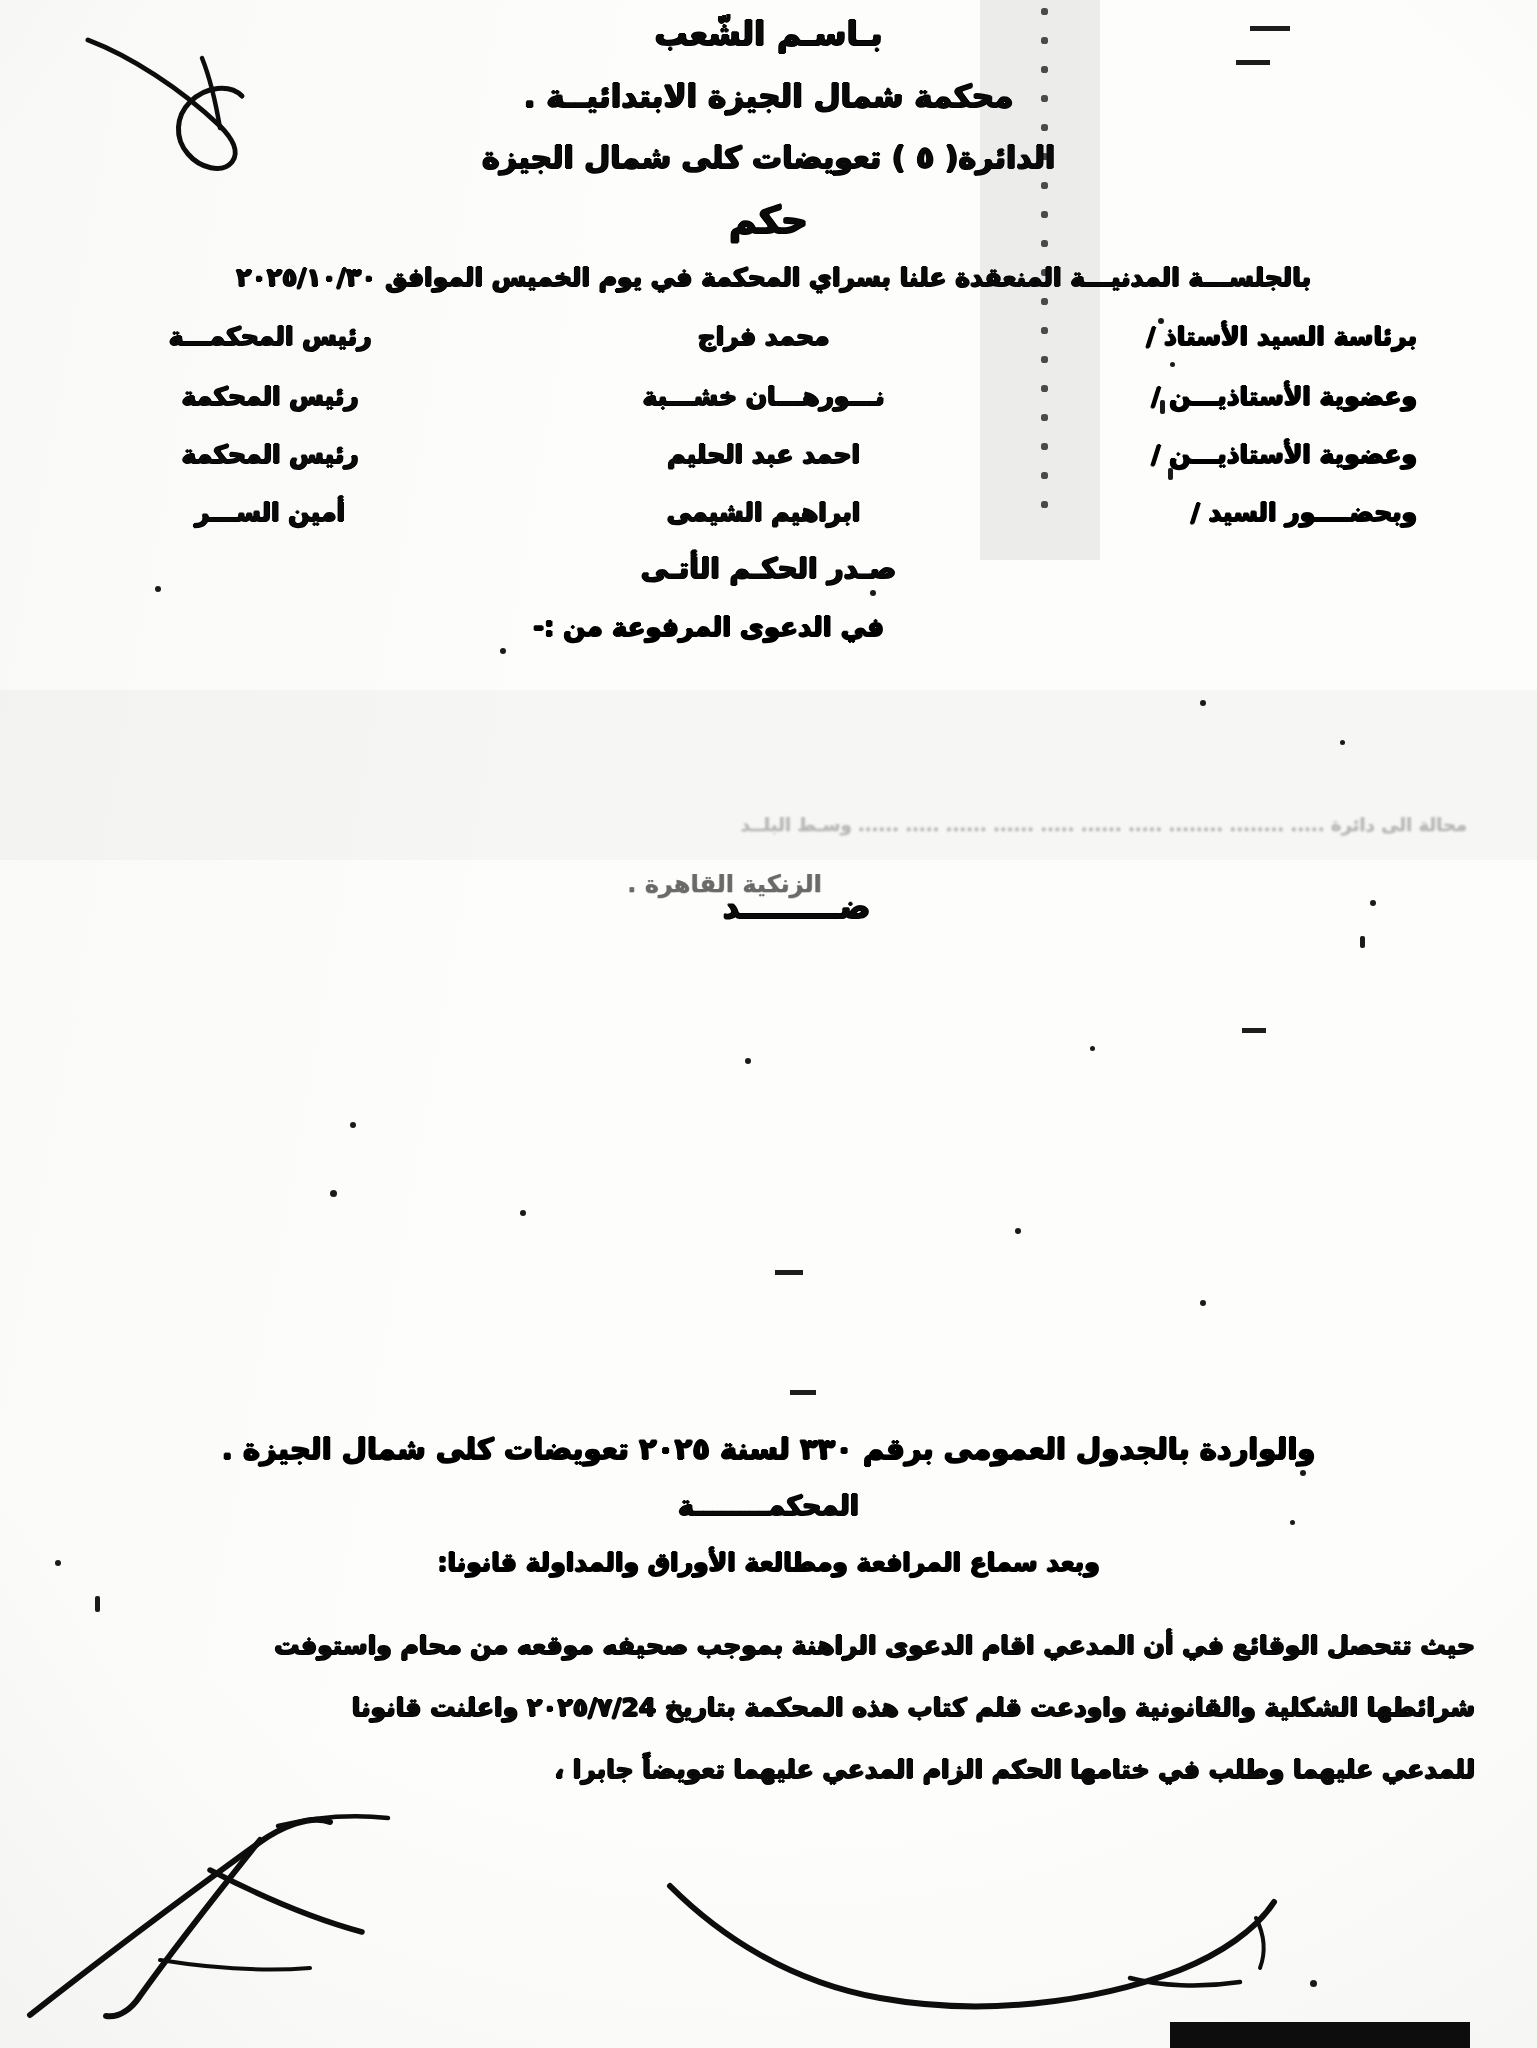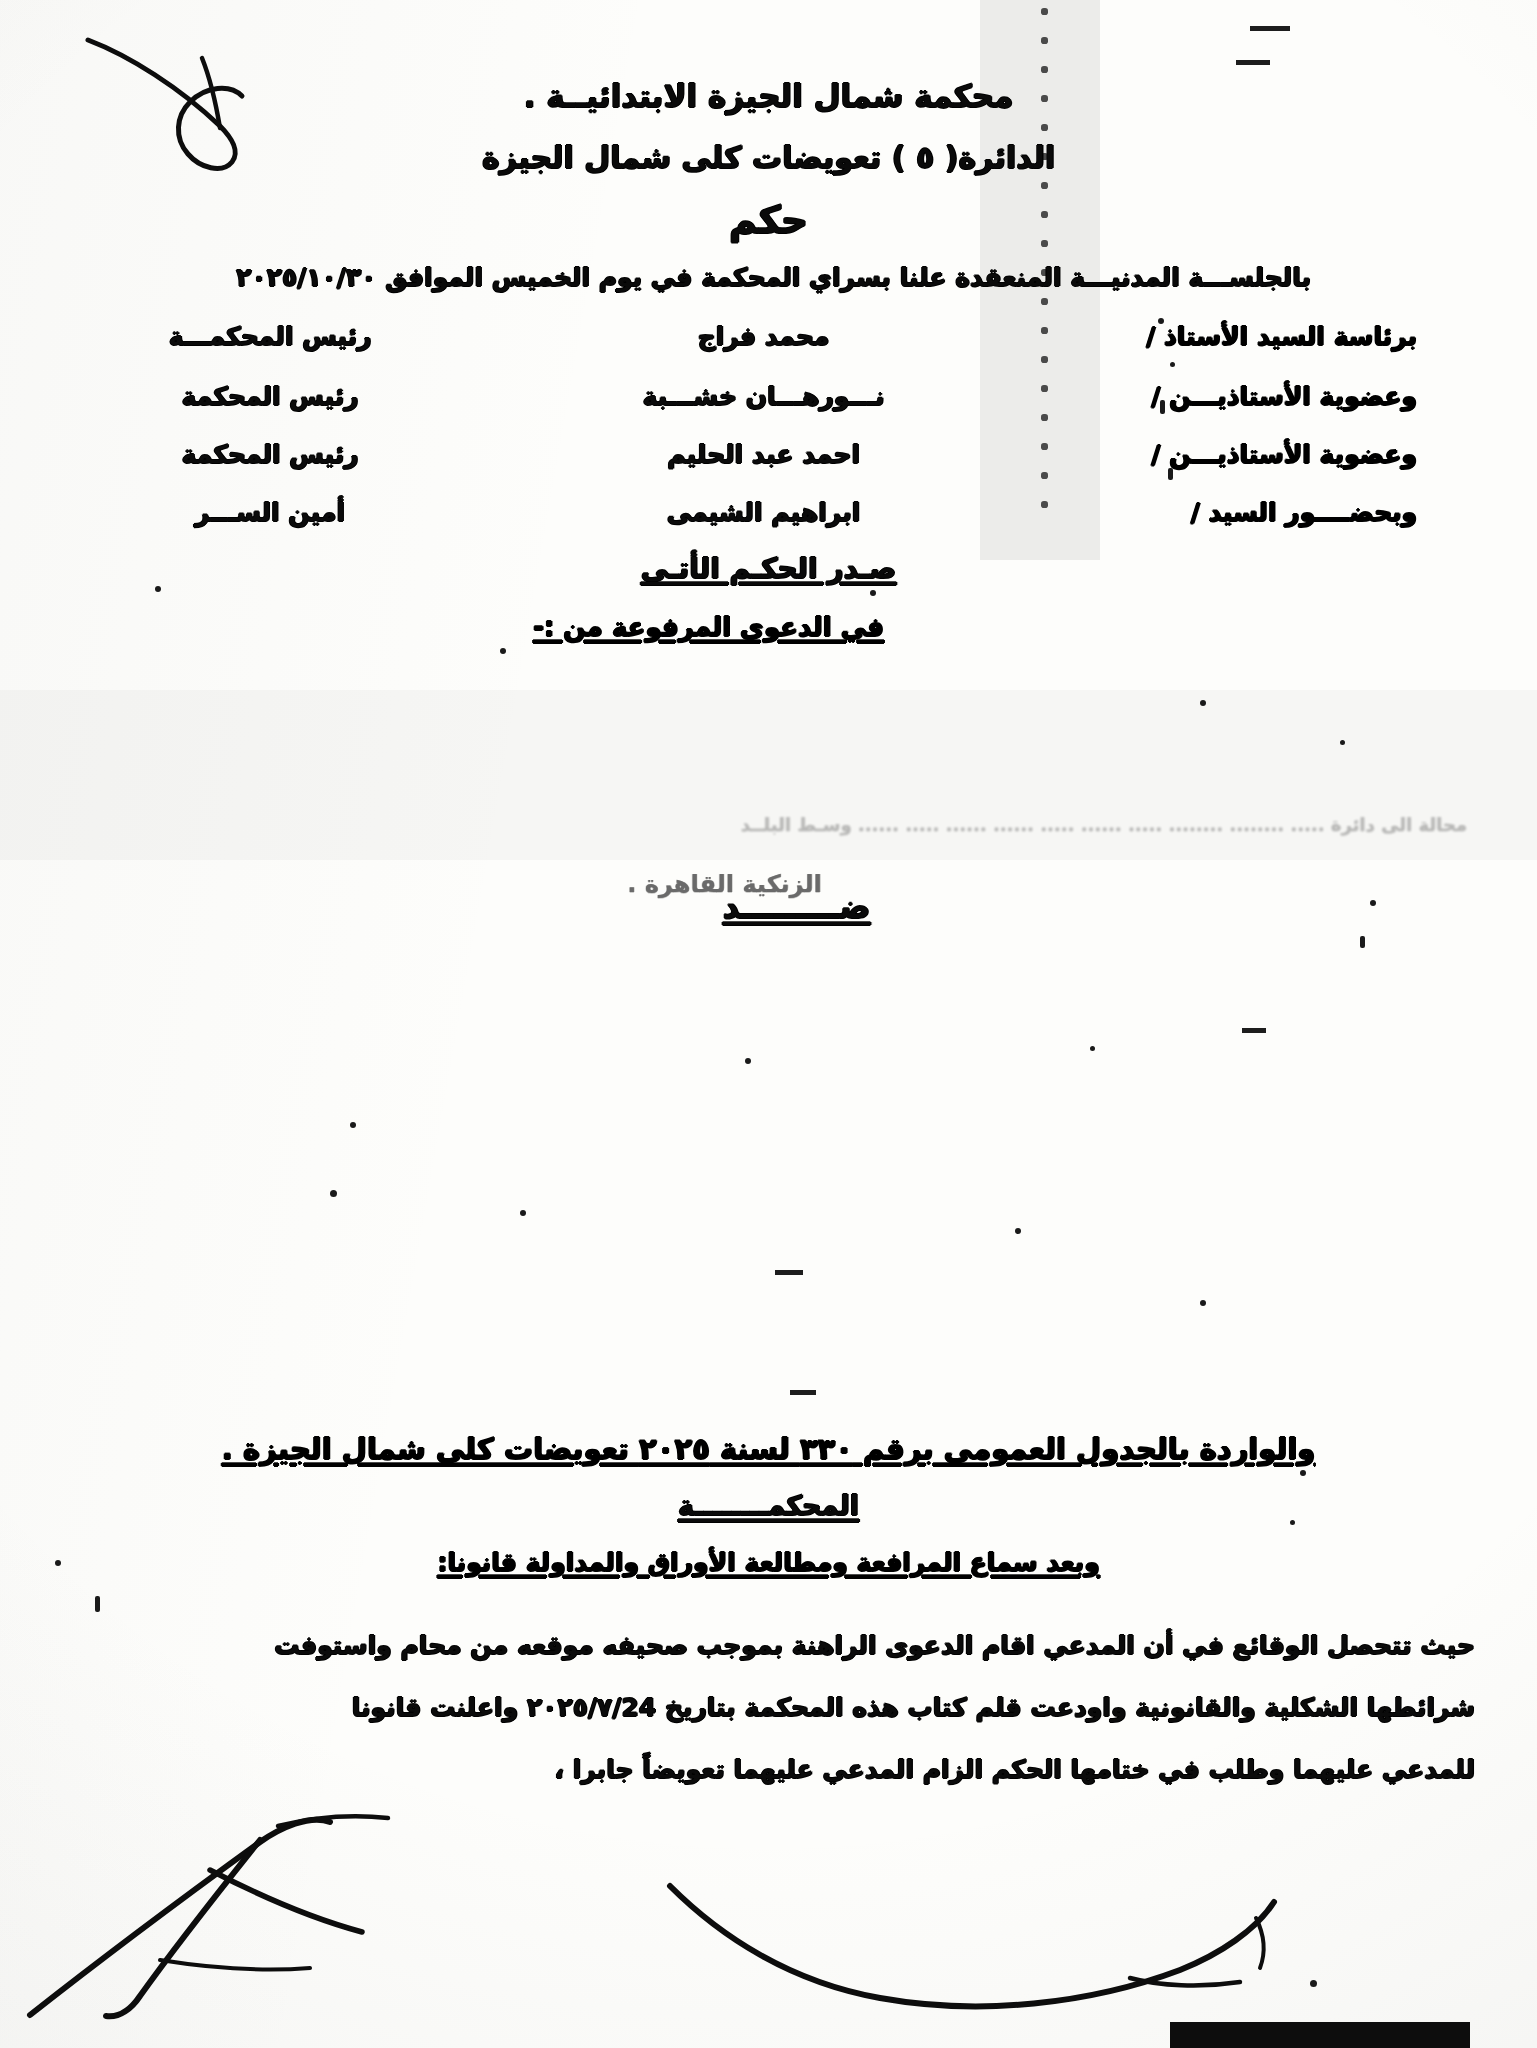--- a/index.html
+++ b/index.html
@@ -27,21 +27,21 @@
   .ln {
     position: absolute;
     white-space: nowrap;
     font-weight: 700;
     direction: rtl;
     unicode-bidi: isolate;
     color: #0a0a0a;
     text-shadow: 0.6px 0 0 rgba(0,0,0,0.55), -0.6px 0 0 rgba(0,0,0,0.25), 0 0.5px 0 rgba(0,0,0,0.30);
   }
   .ctr { left: 0; width: 100%; text-align: center; }
-  .u { text-decoration: underline; text-underline-offset: 4px; text-decoration-thickness: 2.5px; }
+  .u { text-underline-offset: 4px; text-decoration-thickness: 2.5px; }
   .fade25 { opacity: 0.26; filter: blur(0.9px); }
   .fade60 { opacity: 0.60; filter: blur(0.3px); }
   .smear  { filter: blur(0.45px) contrast(1.25); }
   .heavy  { text-shadow: 1.1px 0 0 #000, -0.9px 0 0 #000, 0 1px 0 #000, 0 -0.7px 0 #000; }
 
   
   #l-basm      { top: 14px;  font-size: 33px; letter-spacing: 1px; }
   #l-court     { top: 78px;  font-size: 31px; letter-spacing: 0.5px; }
   #l-circuit   { top: 140px; font-size: 30px; letter-spacing: 0.5px; }
   #l-hokm      { top: 198px; font-size: 38px; letter-spacing: 10px; }
@@ -141,20 +141,21 @@
       <i></i>
       <i></i>
       <i></i>
       <i></i>
       <i></i>
       <i></i>
       <i></i>
       <i></i>
   </div>
 
+  <div class="ln ctr heavy" id="l-basm">بـاسـم الشّعب</div>
 
   <div class="ln ctr heavy" id="l-court">محكمة شمال الجيزة الابتدائيــة .</div>
 
   <div class="ln ctr heavy" id="l-circuit">الدائرة( ٥ ) تعويضات كلى شمال الجيزة</div>
 
   <div class="ln ctr heavy" id="l-hokm">حكم</div>
 
   <div class="ln heavy" id="l-session">بالجلســـة المدنيـــة المنعقدة علنا بسراي المحكمة في يوم الخميس الموافق ٢٠٢٥/١٠/٣٠</div>
 
   <div class="jrow heavy" id="jr0">

